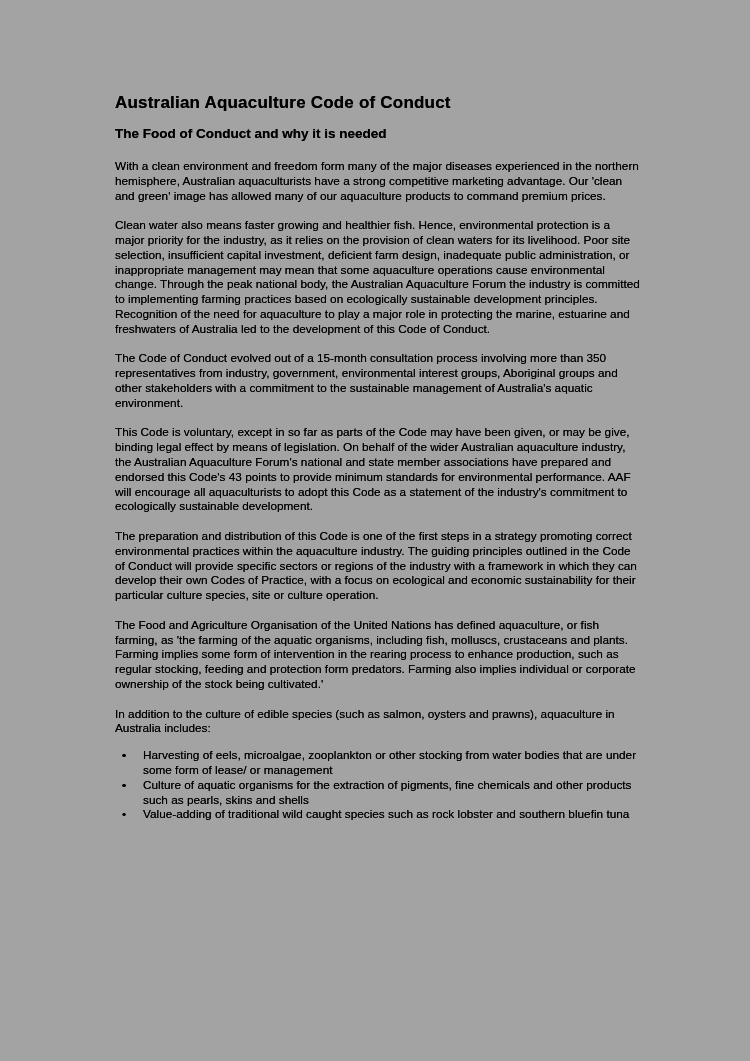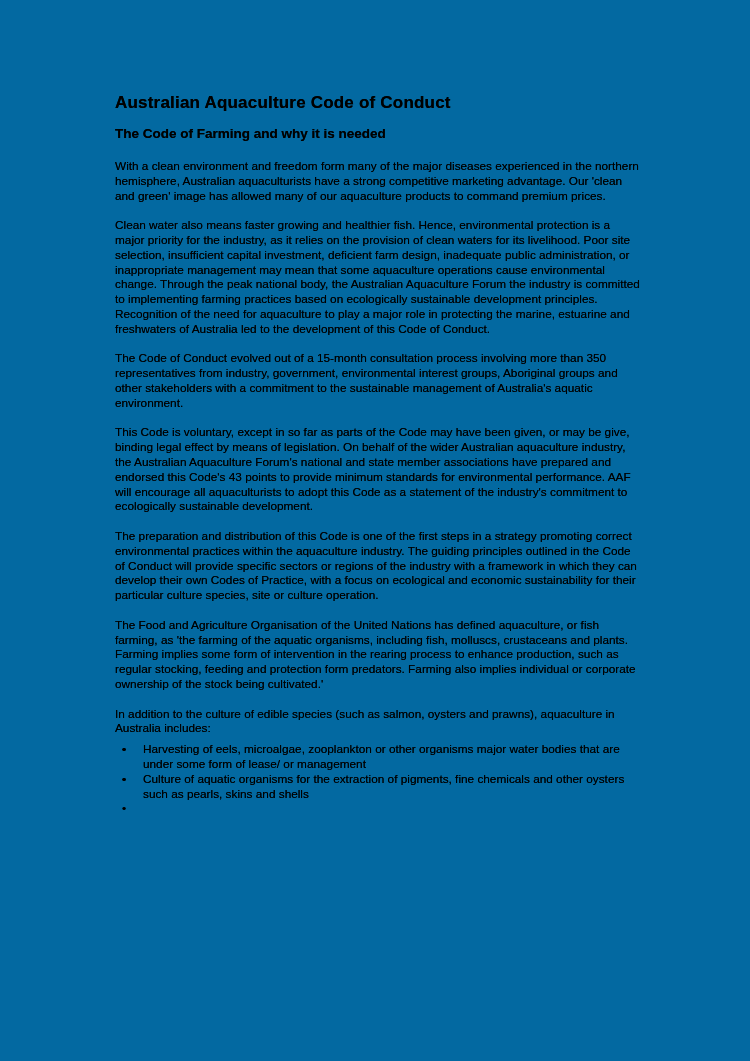--- a/index.html
+++ b/index.html
@@ -5,21 +5,21 @@
   html, body {
     margin: 0;
     padding: 0;
     background: #ffffff;
   }
   .page {
     position: relative;
     width: 750px;
     height: 1061px;
     box-sizing: border-box;
-    background: #0369a1;
+    background: #a3a3a3;
     padding: 93px 110px 0 115px;
     font-family: "Liberation Sans", sans-serif;
     color: #000000;
     font-size: 11.8px;
     line-height: 14.8px;
     
     text-shadow: 0 0 0.6px rgba(0,0,0,0.8);
   }
   .doc-title {
     font-size: 17px;
@@ -31,21 +31,21 @@
   .doc-heading {
     font-size: 13.5px;
     line-height: 1.15;
     font-weight: 700;
     margin: 0 0 18px 0;
   }
   .doc-para {
     margin: 0 0 14.8px 0;
   }
   .doc-para.list-intro {
-    margin-bottom: 6px;
+    margin-bottom: 12px;
   }
   ul.doc-list {
     list-style: none;
     margin: 0;
     padding: 0;
   }
   ul.doc-list li {
     position: relative;
     padding-left: 28px;
   }
@@ -55,21 +55,21 @@
     top: 0;
   }
 </style>
 </head>
 <body>
 
 <div class="page">
 
   <h1 class="doc-title">Australian Aquaculture Code of Conduct</h1>
 
-  <h2 class="doc-heading">The Code of Farming and why it is needed</h2>
+  <h2 class="doc-heading">The Food of Conduct and why it is needed</h2>
 
   <p class="doc-para">With a clean environment and freedom form many of the major diseases experienced in the northern hemisphere, Australian aquaculturists have a strong competitive marketing advantage. Our 'clean and green' image has allowed many of our aquaculture products to command premium prices.</p>
 
   <p class="doc-para">Clean water also means faster growing and healthier fish. Hence, environmental protection is a major priority for the industry, as it relies on the provision of clean waters for its livelihood. Poor site selection, insufficient capital investment, deficient farm design, inadequate public administration, or inappropriate management may mean that some aquaculture operations cause environmental change. Through the peak national body, the Australian Aquaculture Forum the industry is committed to implementing farming practices based on ecologically sustainable development principles. Recognition of the need for aquaculture to play a major role in protecting the marine, estuarine and freshwaters of Australia led to the development of this Code of Conduct.</p>
 
   <p class="doc-para">The Code of Conduct evolved out of a 15-month consultation process involving more than 350 representatives from industry, government, environmental interest groups, Aboriginal groups and other stakeholders with a commitment to the sustainable management of Australia's aquatic environment.</p>
 
   <p class="doc-para">This Code is voluntary, except in so far as parts of the Code may have been given, or may be give, binding legal effect by means of legislation. On behalf of the wider Australian aquaculture industry, the Australian Aquaculture Forum's national and state member associations have prepared and endorsed this Code's 43 points to provide minimum standards for environmental performance. AAF will encourage all aquaculturists to adopt this Code as a statement of the industry's commitment to ecologically sustainable development.</p>
 
   <p class="doc-para">The preparation and distribution of this Code is one of the first steps in a strategy promoting correct environmental practices within the aquaculture industry. The guiding principles outlined in the Code of Conduct will provide specific sectors or regions of the industry with a framework in which they can develop their own Codes of Practice, with a focus on ecological and economic sustainability for their particular culture species, site or culture operation.</p>
@@ -77,27 +77,28 @@
   <p class="doc-para">The Food and Agriculture Organisation of the United Nations has defined aquaculture, or fish farming, as 'the farming of the aquatic organisms, including fish, molluscs, crustaceans and plants. Farming implies some form of intervention in the rearing process to enhance production, such as regular stocking, feeding and protection form predators. Farming also implies individual or corporate ownership of the stock being cultivated.'</p>
 
   <p class="doc-para list-intro">In addition to the culture of edible species (such as salmon, oysters and prawns), aquaculture in Australia includes:</p>
 
   <ul class="doc-list">
     <li>
       <span class="bullet-marker">•</span>
     </li>
     <li>
       <span class="bullet-marker">•</span>
-      <span>Harvesting of eels, microalgae, zooplankton or other organisms major water bodies that are under some form of lease/ or management</span>
+      <span>Harvesting of eels, microalgae, zooplankton or other stocking from water bodies that are under some form of lease/ or management</span>
     </li>
     <li>
       <span class="bullet-marker">•</span>
     </li>
     <li>
       <span class="bullet-marker">•</span>
-      <span>Culture of aquatic organisms for the extraction of pigments, fine chemicals and other oysters such as pearls, skins and shells</span>
+      <span>Culture of aquatic organisms for the extraction of pigments, fine chemicals and other products such as pearls, skins and shells</span>
     </li>
     <li>
       <span class="bullet-marker">•</span>
+      <span>Value-adding of traditional wild caught species such as rock lobster and southern bluefin tuna</span>
     </li>
   </ul>
 
 </div>
 
 </body></html>

